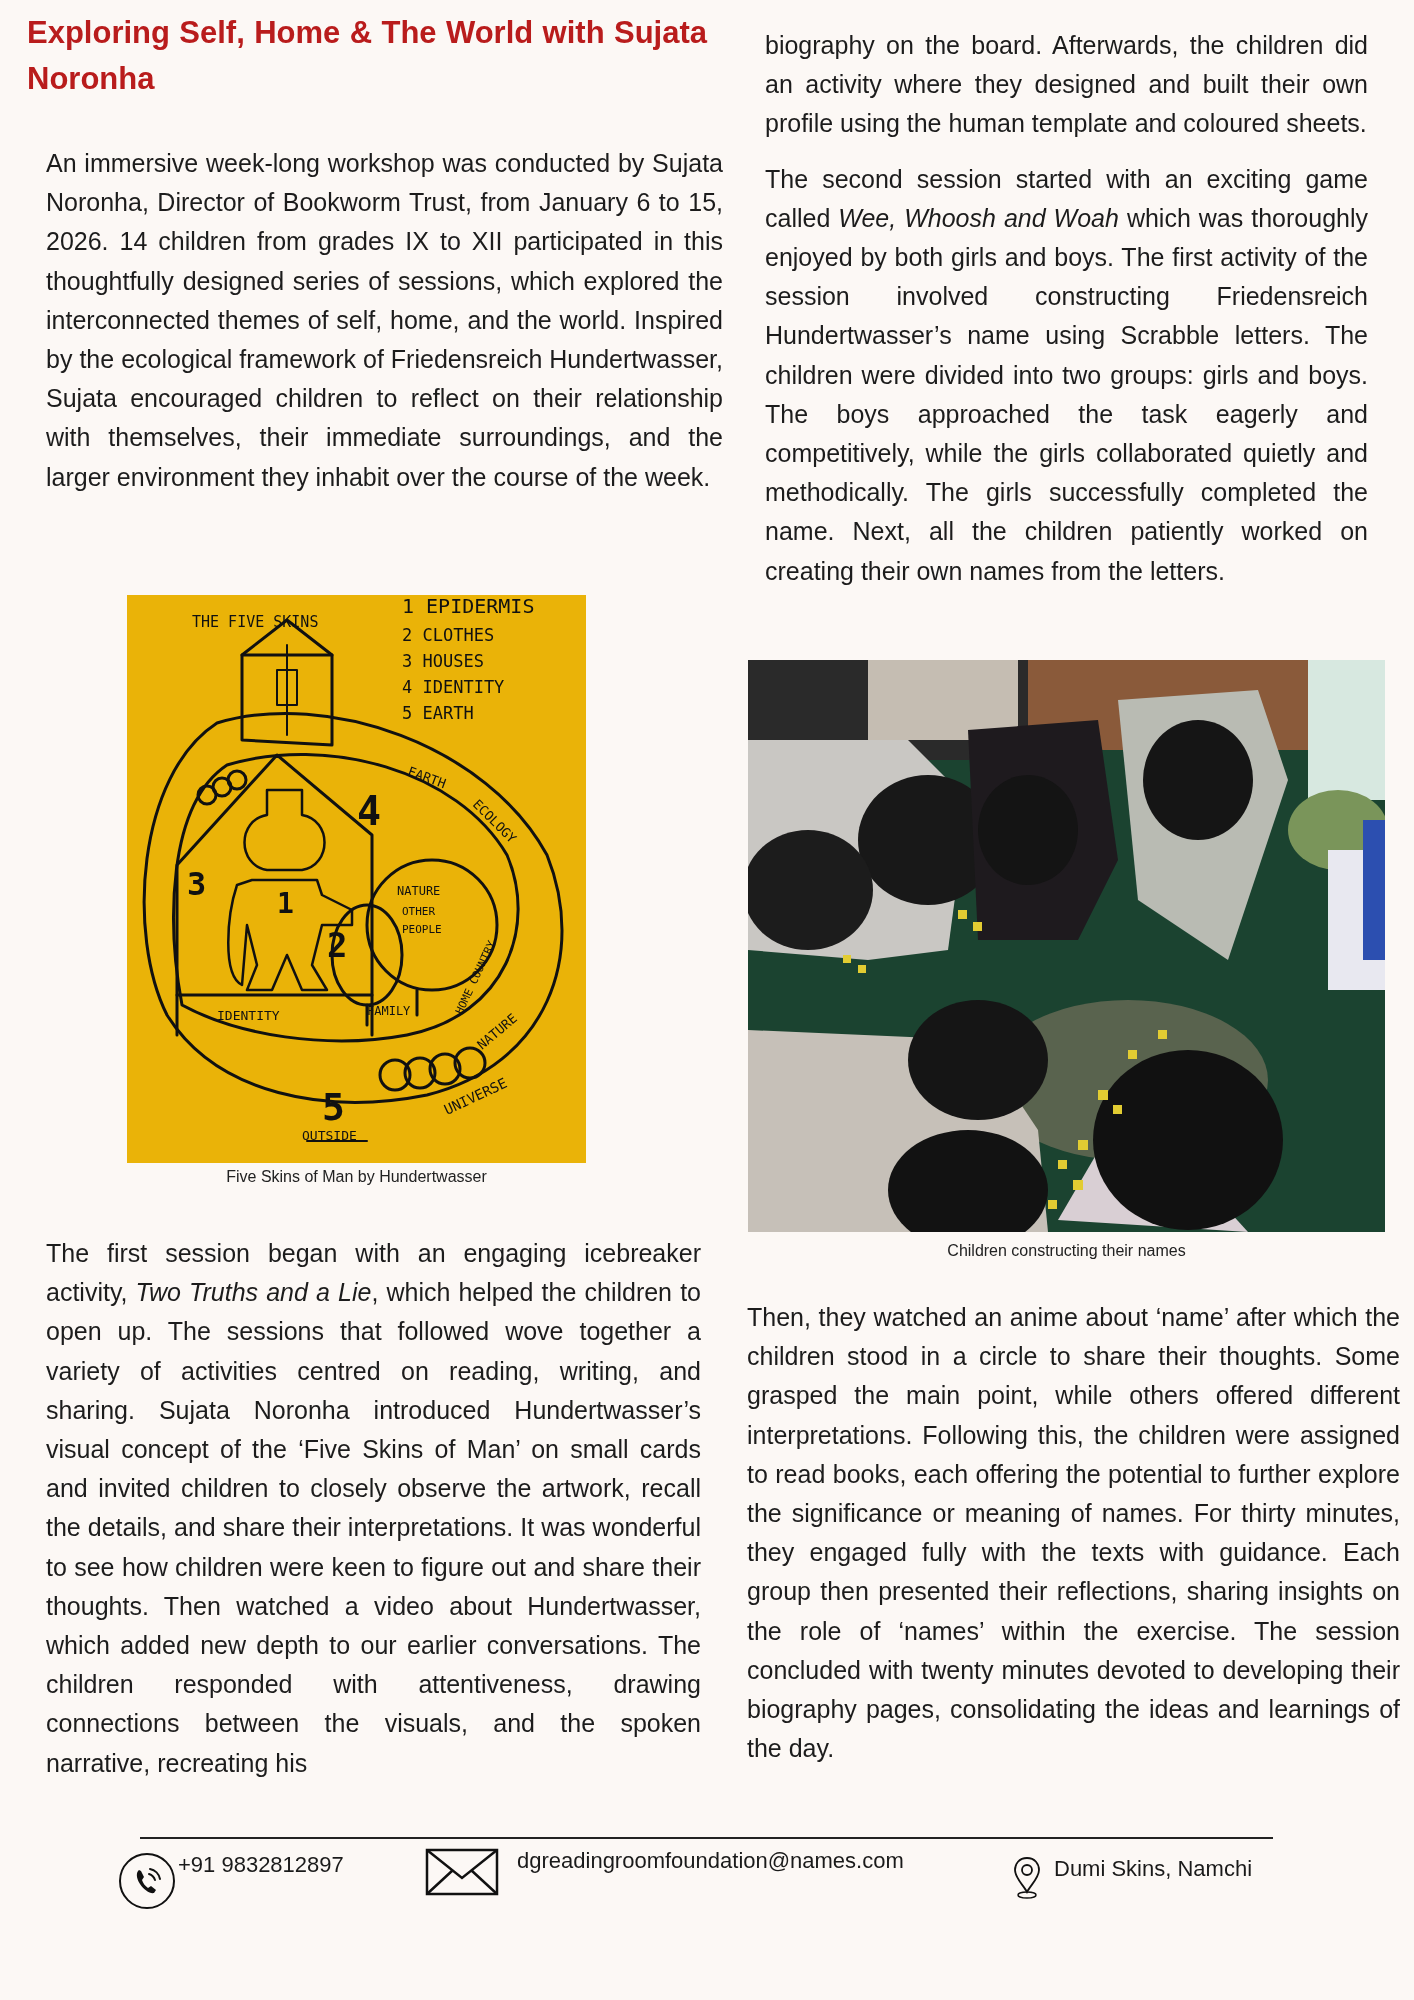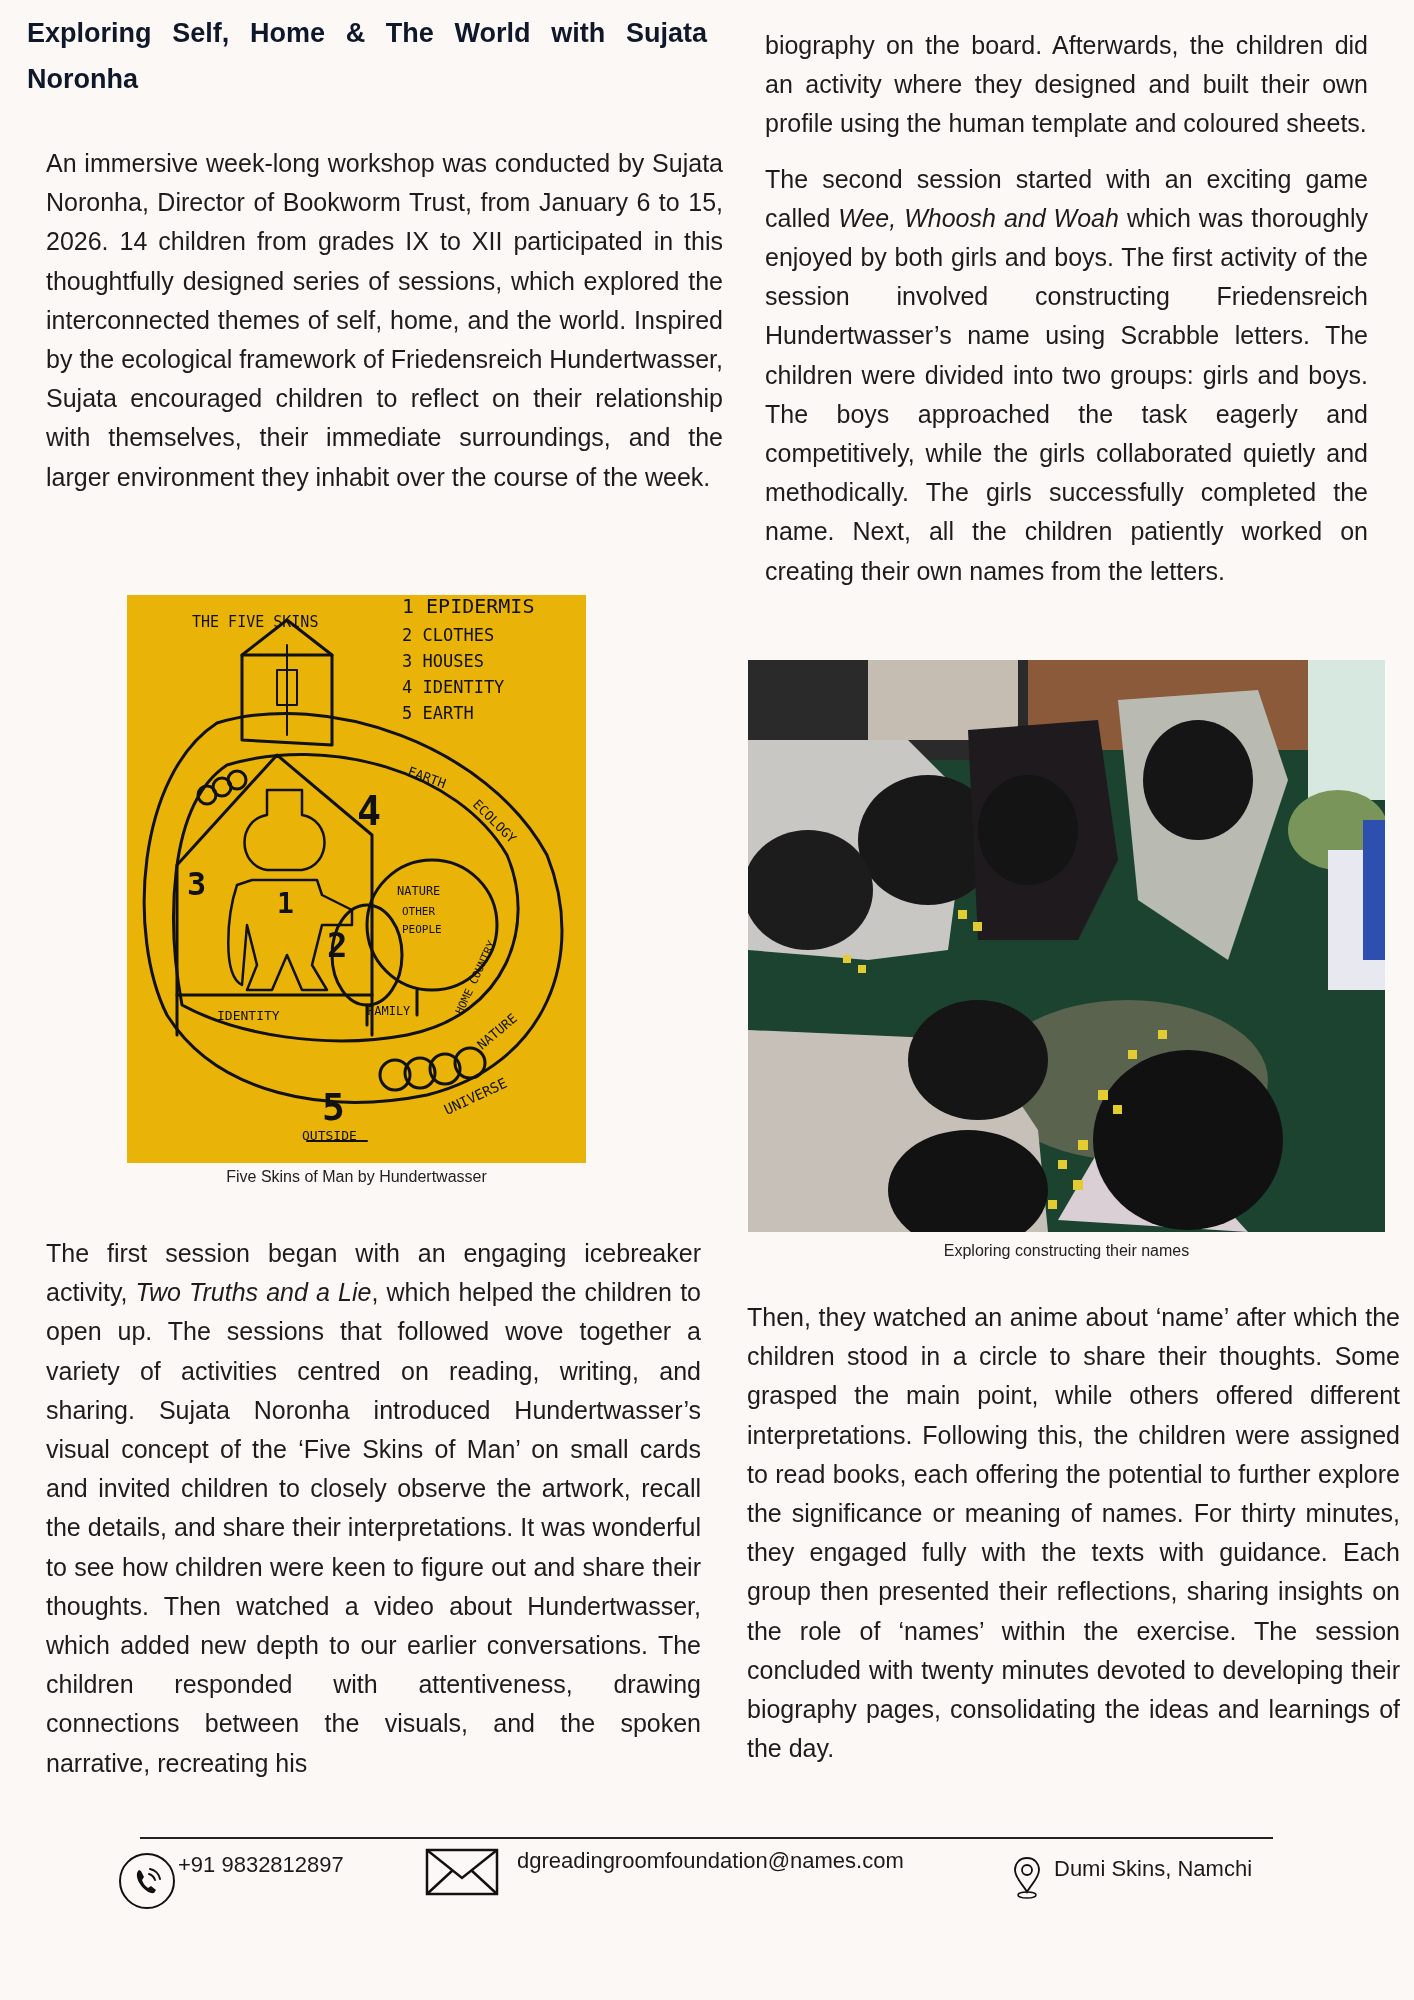--- a/index.html
+++ b/index.html
@@ -2,22 +2,22 @@
 <html><head>
 <meta charset="utf-8">
 <style>
   html, body { margin:0; padding:0; }
   body {
     width:1414px; height:2000px; background:#fcf8f5; position:relative; overflow:hidden;
     font-family: "Liberation Sans", "DejaVu Sans", sans-serif; color:#1a1a1a;
   }
   .abs { position:absolute; }
   .title {
-    left:27px; top:10px; width:680px; font-weight:bold; font-size:27px; line-height:46px;
-    text-align:justify; text-align-last:left; color:#0f172a;
+    left:27px; top:10px; width:680px; font-weight:bold; font-size:31px; line-height:46px;
+    text-align:justify; text-align-last:left; color:#b91c1c;
   }
   .para {
     font-size:25px; line-height:39.2px; text-align:justify; color:#1c1c1c; margin:16px;
   }
   .para i { font-style:italic; }
   .col-left-1 { left:30px; top:128px; width:677px; }
   .col-left-2 { left:30px; top:1218px; width:655px; }
   .col-right-1 { left:749px; top:10px; width:635px; }
   .col-right-2 { left:731px; top:1282px; width:653px; }
   .caption { font-size:16px; color:#222; text-align:center; }
@@ -138,21 +138,21 @@
         <rect x="300" y="540" width="9" height="9"></rect>
       <rect x="380" y="390" width="9" height="9"></rect>
         <rect x="410" y="370" width="9" height="9"></rect>
       <rect x="210" y="250" width="9" height="9"></rect>
         <rect x="225" y="262" width="9" height="9"></rect>
       <rect x="95" y="295" width="8" height="8"></rect>
         <rect x="110" y="305" width="8" height="8"></rect>
     </g>
   </svg>
 </div>
-<div class="abs caption" style="left:748px; top:1242px; width:637px;">Exploring constructing their names</div>
+<div class="abs caption" style="left:748px; top:1242px; width:637px;">Children constructing their names</div>
 
 <p class="abs para col-right-2">Then, they watched an anime about ‘name’ after which the children stood in a circle to share their thoughts. Some grasped the main point, while others offered different interpretations. Following this, the children were assigned to read books, each offering the potential to further explore the significance or meaning of names. For thirty minutes, they engaged fully with the texts with guidance. Each group then presented their reflections, sharing insights on the role of ‘names’ within the exercise. The session concluded with twenty minutes devoted to developing their biography pages, consolidating the ideas and learnings of the day.</p>
 
 <div class="abs footer-line"></div>
 
 <div class="abs footer-item" style="left:118px; top:1852px; height:60px;">
   <span style="display:inline-block;width:58px;height:58px;">
     <svg width="58" height="58" viewBox="0 0 58 58">
       <ellipse cx="29" cy="29" rx="27" ry="27" fill="none" stroke="#111" stroke-width="2"></ellipse>
       <path d="M21 18 C 18 20, 18 26, 22 32 C 26 38, 32 42, 36 41 L38 38 L33 34 L30 36 C 27 34, 25 31, 24 28 L26 25 L23 19 Z" fill="#111"></path>

